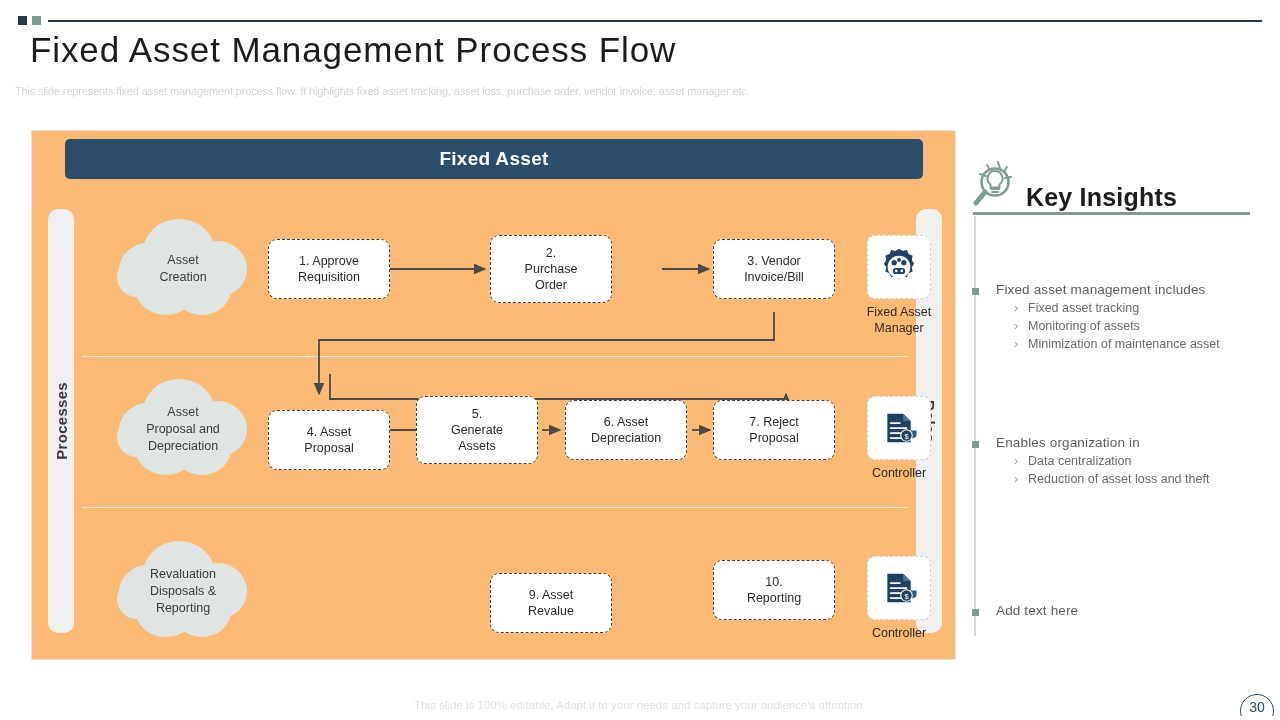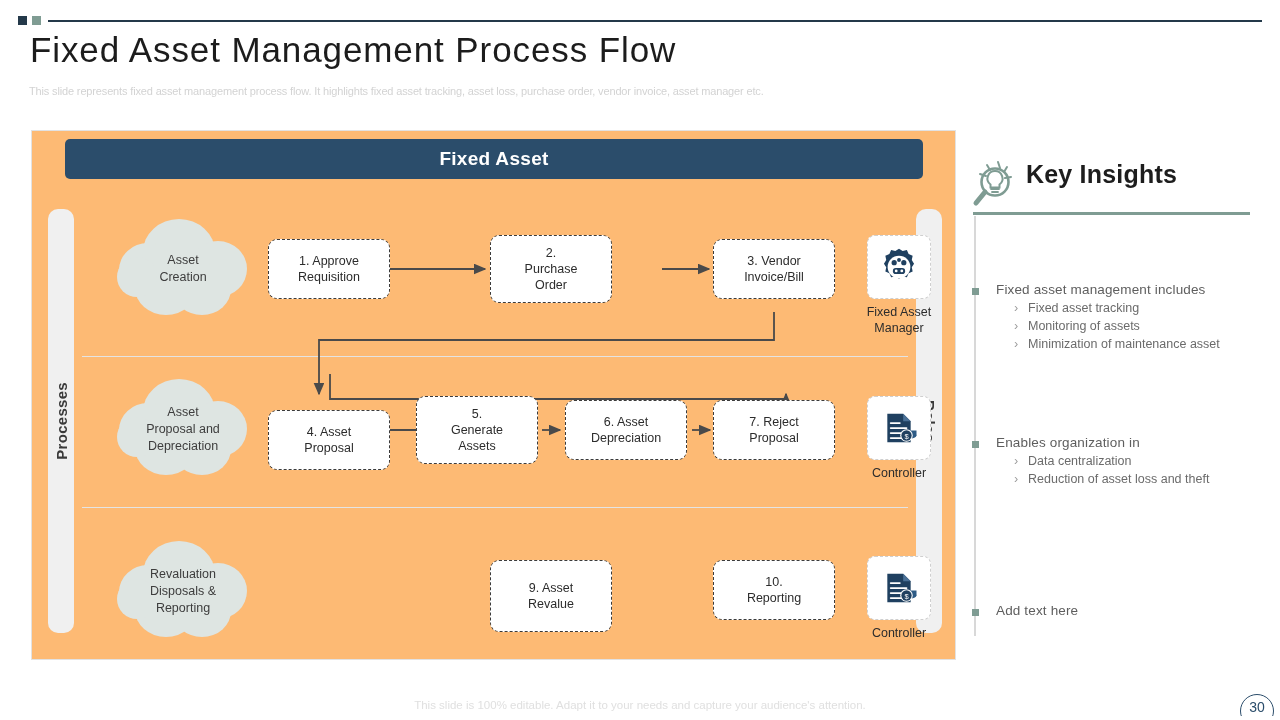--- a/index.html
+++ b/index.html
@@ -32,21 +32,21 @@
     position: absolute;
     top: 30px; left: 30px;
     font-size: 35px;
     font-weight: 400;
     color: #1c1c1c;
     letter-spacing: 0.9px;
     white-space: nowrap;
   }
   #page-subtitle {
     position: absolute;
-    top: 85px; left: 29px;
+    top: 85px; left: 15px;
     font-size: 11px;
     color: #d3d3d3;
     letter-spacing: -0.15px;
     white-space: nowrap;
   }
 
   
   #diagram-card {
     position: absolute;
     left: 31px; top: 130px;
@@ -170,21 +170,21 @@
 
   
   #insights {
     position: absolute;
     left: 968px; top: 160px;
     width: 290px; height: 480px;
   }
   #insights-head {
     position: relative;
     height: 52px;
-    display: flex; align-items: flex-start;
+    display: flex; align-items: flex-end;
   }
   #ki-title {
     margin-left: 58px;
     font-size: 25px;
     font-weight: bold;
     color: #1d1d1d;
     letter-spacing: 0.2px;
   }
   #ki-underline {
     position: absolute;
@@ -414,21 +414,21 @@
         <div class="blob b5"></div>
         <div class="blob b6"></div>
       <div class="ctxt">
         <div>Revaluation</div>
         <div>Disposals &amp;</div>
         <div>Reporting</div>
       </div>
     </div>
 
 
-    <div class="node" style="left:408px; top:351px; width:122px; height:72px;">
+    <div class="node" style="left:408px; top:364px; width:122px; height:60px;">
       <div>
         <div>9. Asset</div>
         <div>Revalue</div>
       </div>
     </div>
 
     <div class="node" style="left:631px; top:351px; width:122px; height:60px;">
       <div>
         <div>10.</div>
         <div>Reporting</div>

